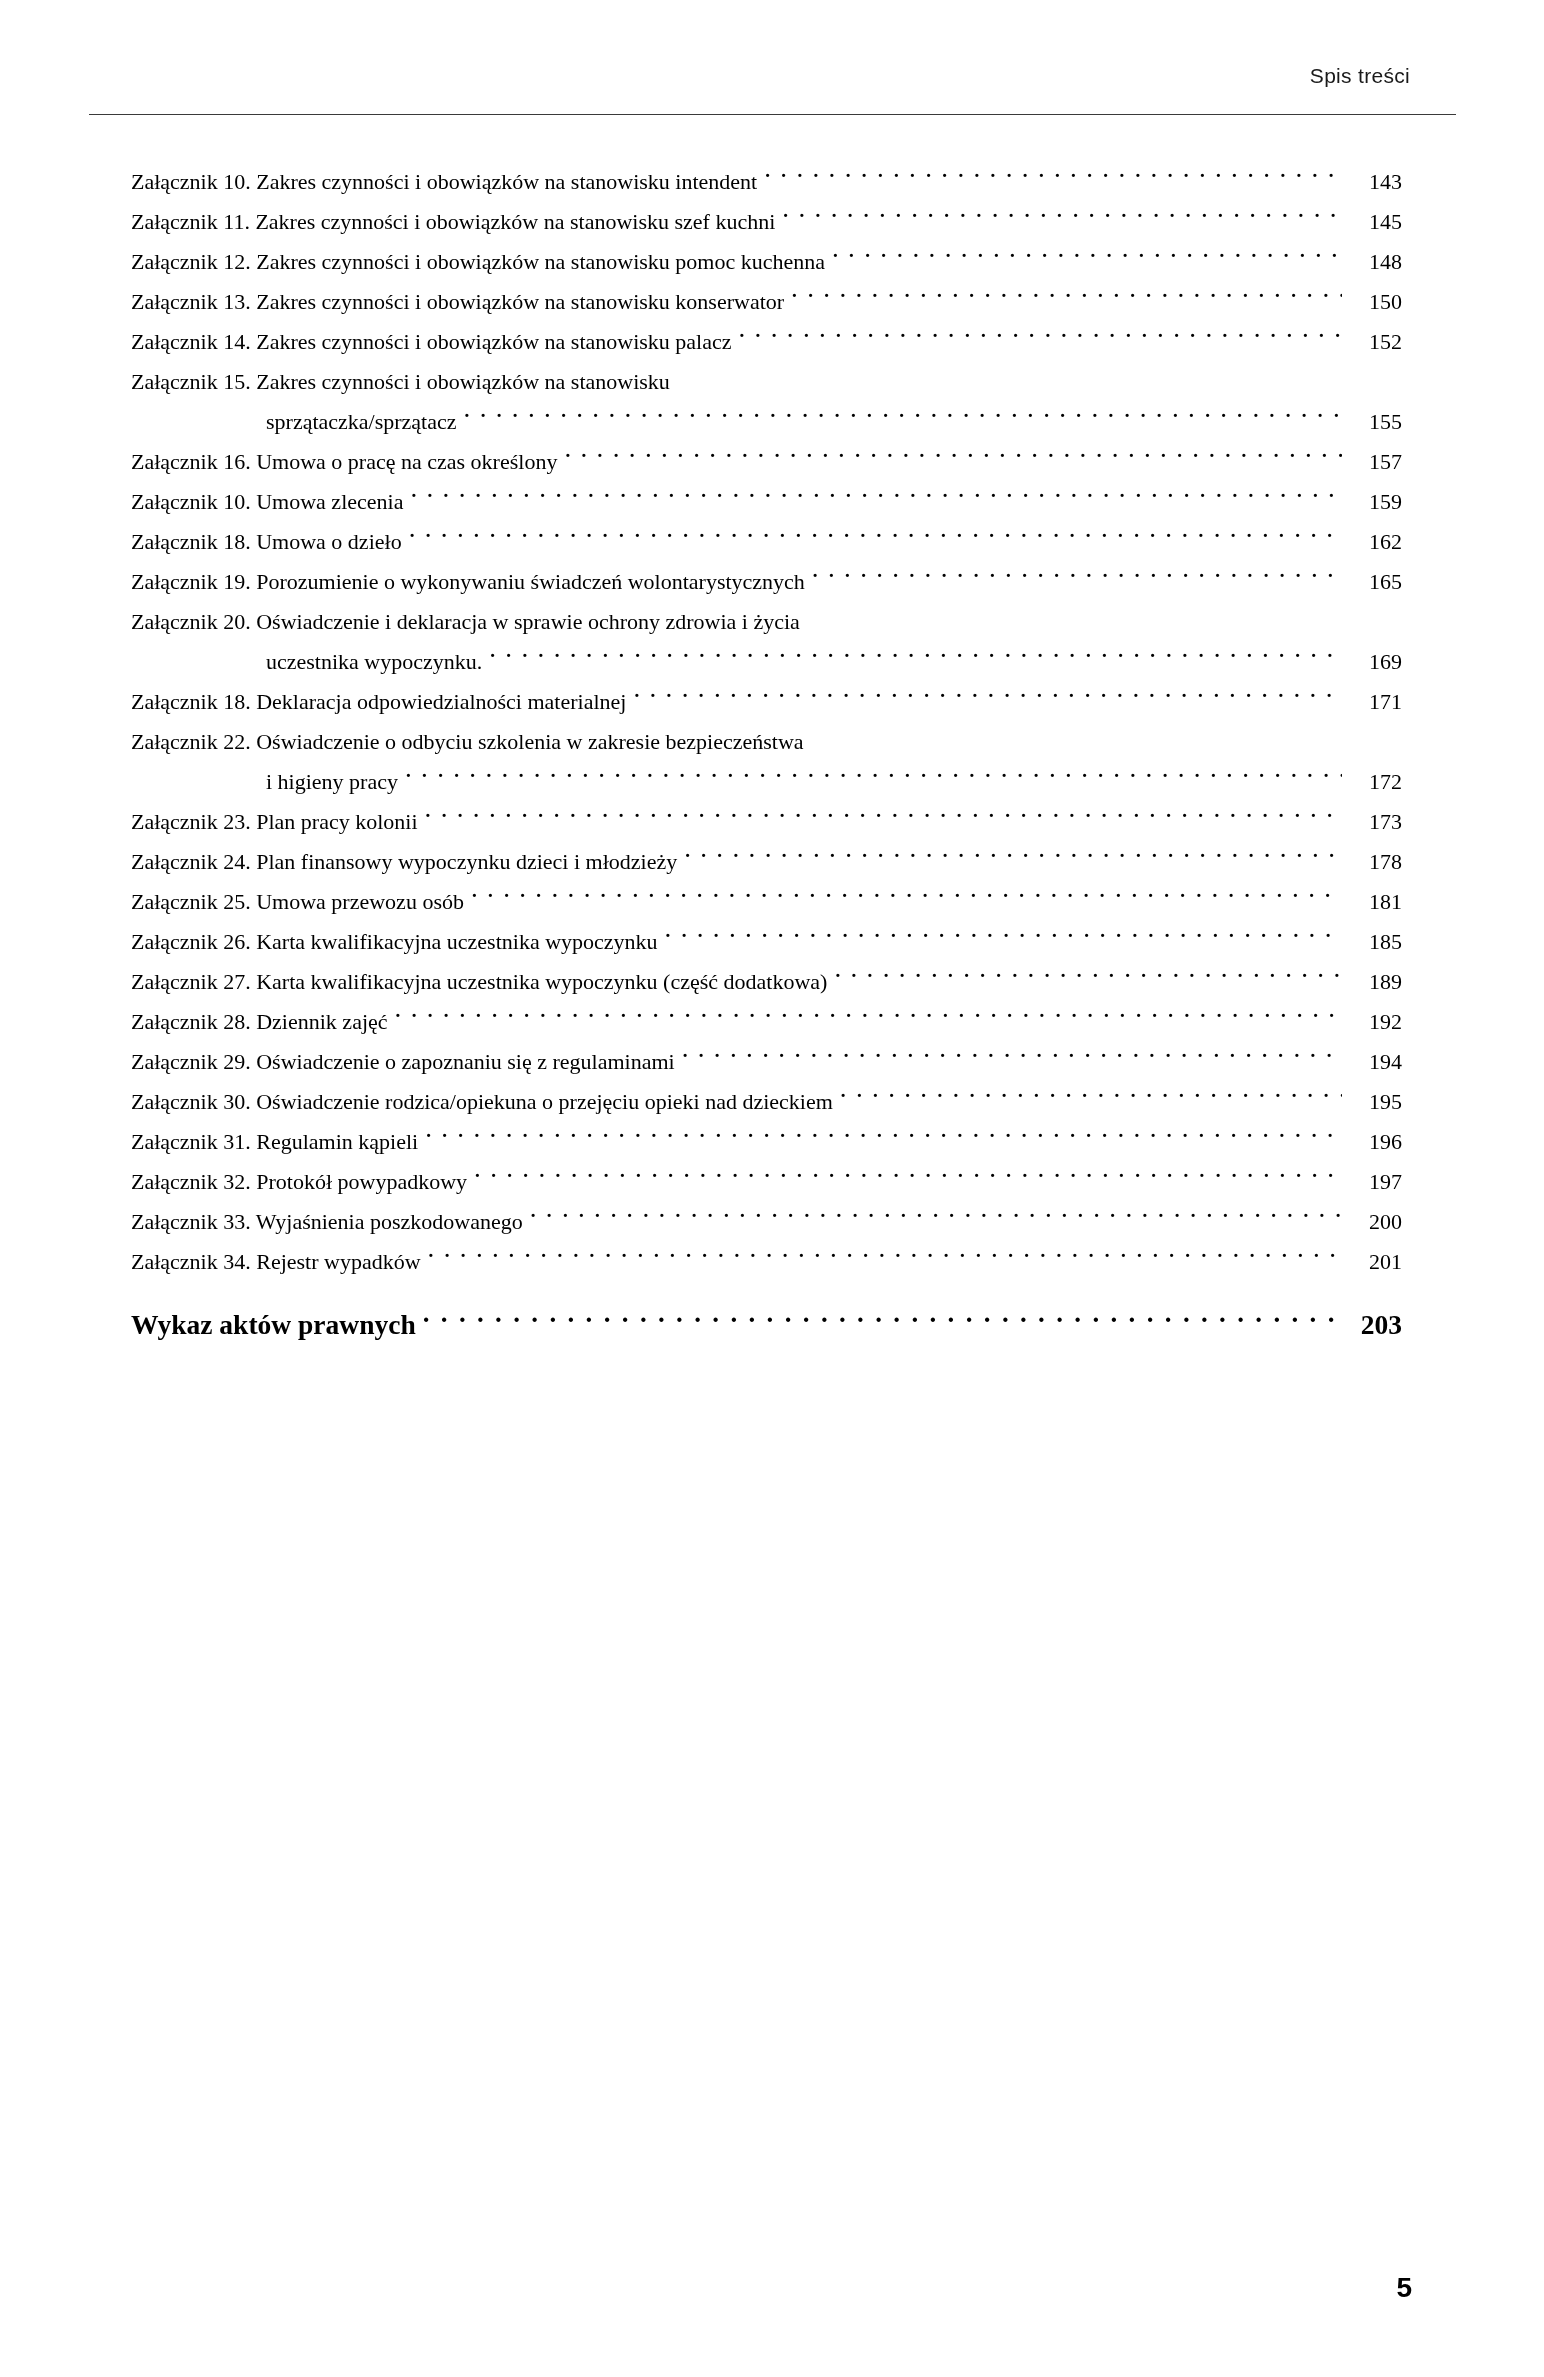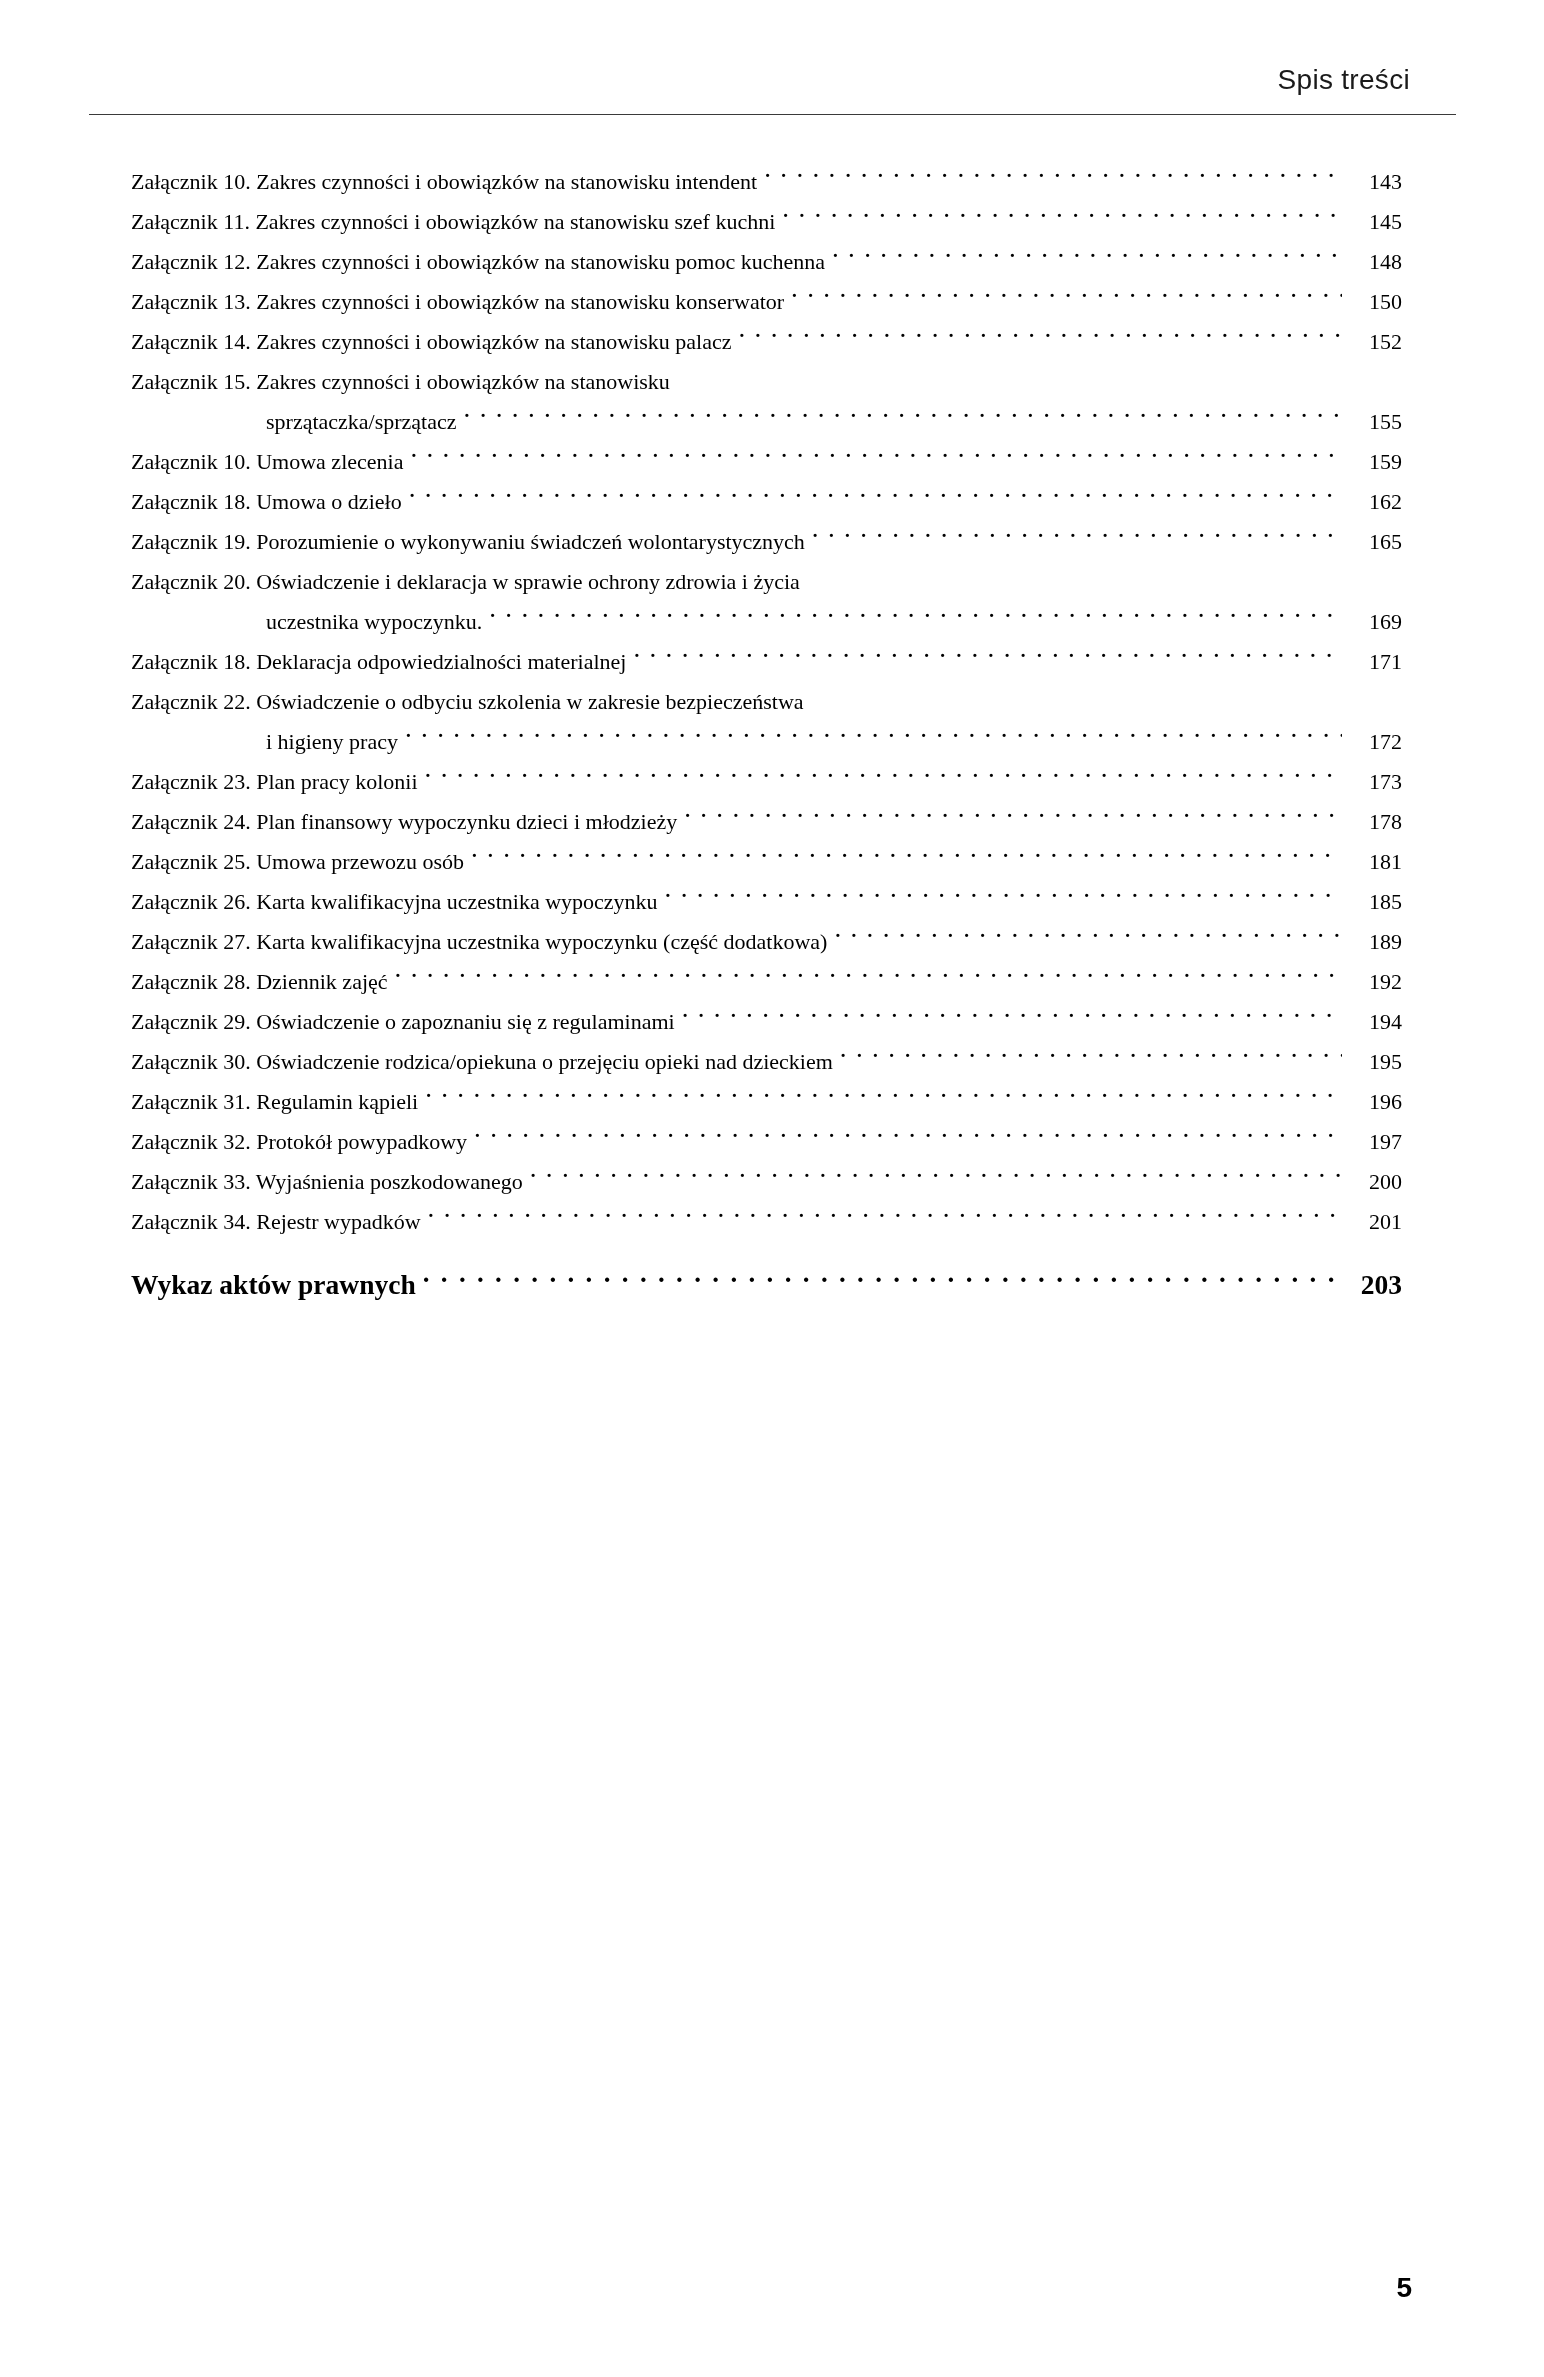--- a/index.html
+++ b/index.html
@@ -18,21 +18,21 @@
     position: absolute;
     inset: 0;
     padding: 0;
   }
   
   .running-head {
     position: absolute;
     top: 64px;
     right: 135px;
     font-family: "Liberation Sans", sans-serif;
-    font-size: 28px;
+    font-size: 21px;
     letter-spacing: 0.3px;
     color: #1a1a1a;
   }
   .head-rule {
     position: absolute;
     top: 114px;
     left: 89px;
     right: 89px;
     height: 0.9px;
     background: #3a3a3a;
@@ -142,20 +142,25 @@
           <span class="label">Załącznik 15. Zakres czynności i obowiązków na stanowisku</span>
           <span class="leader"></span>
           <span class="page-no"></span>
         </div>
         <div class="toc-row continued">
           <span class="label">sprzątaczka/sprzątacz</span>
           <span class="leader"></span>
           <span class="page-no">155</span>
         </div>
         <div class="toc-row">
+          <span class="label">Załącznik 16. Umowa o pracę na czas określony</span>
+          <span class="leader"></span>
+          <span class="page-no">157</span>
+        </div>
+        <div class="toc-row">
           <span class="label">Załącznik 10. Umowa zlecenia</span>
           <span class="leader"></span>
           <span class="page-no">159</span>
         </div>
         <div class="toc-row">
           <span class="label">Załącznik 18. Umowa o dzieło</span>
           <span class="leader"></span>
           <span class="page-no">162</span>
         </div>
         <div class="toc-row">

